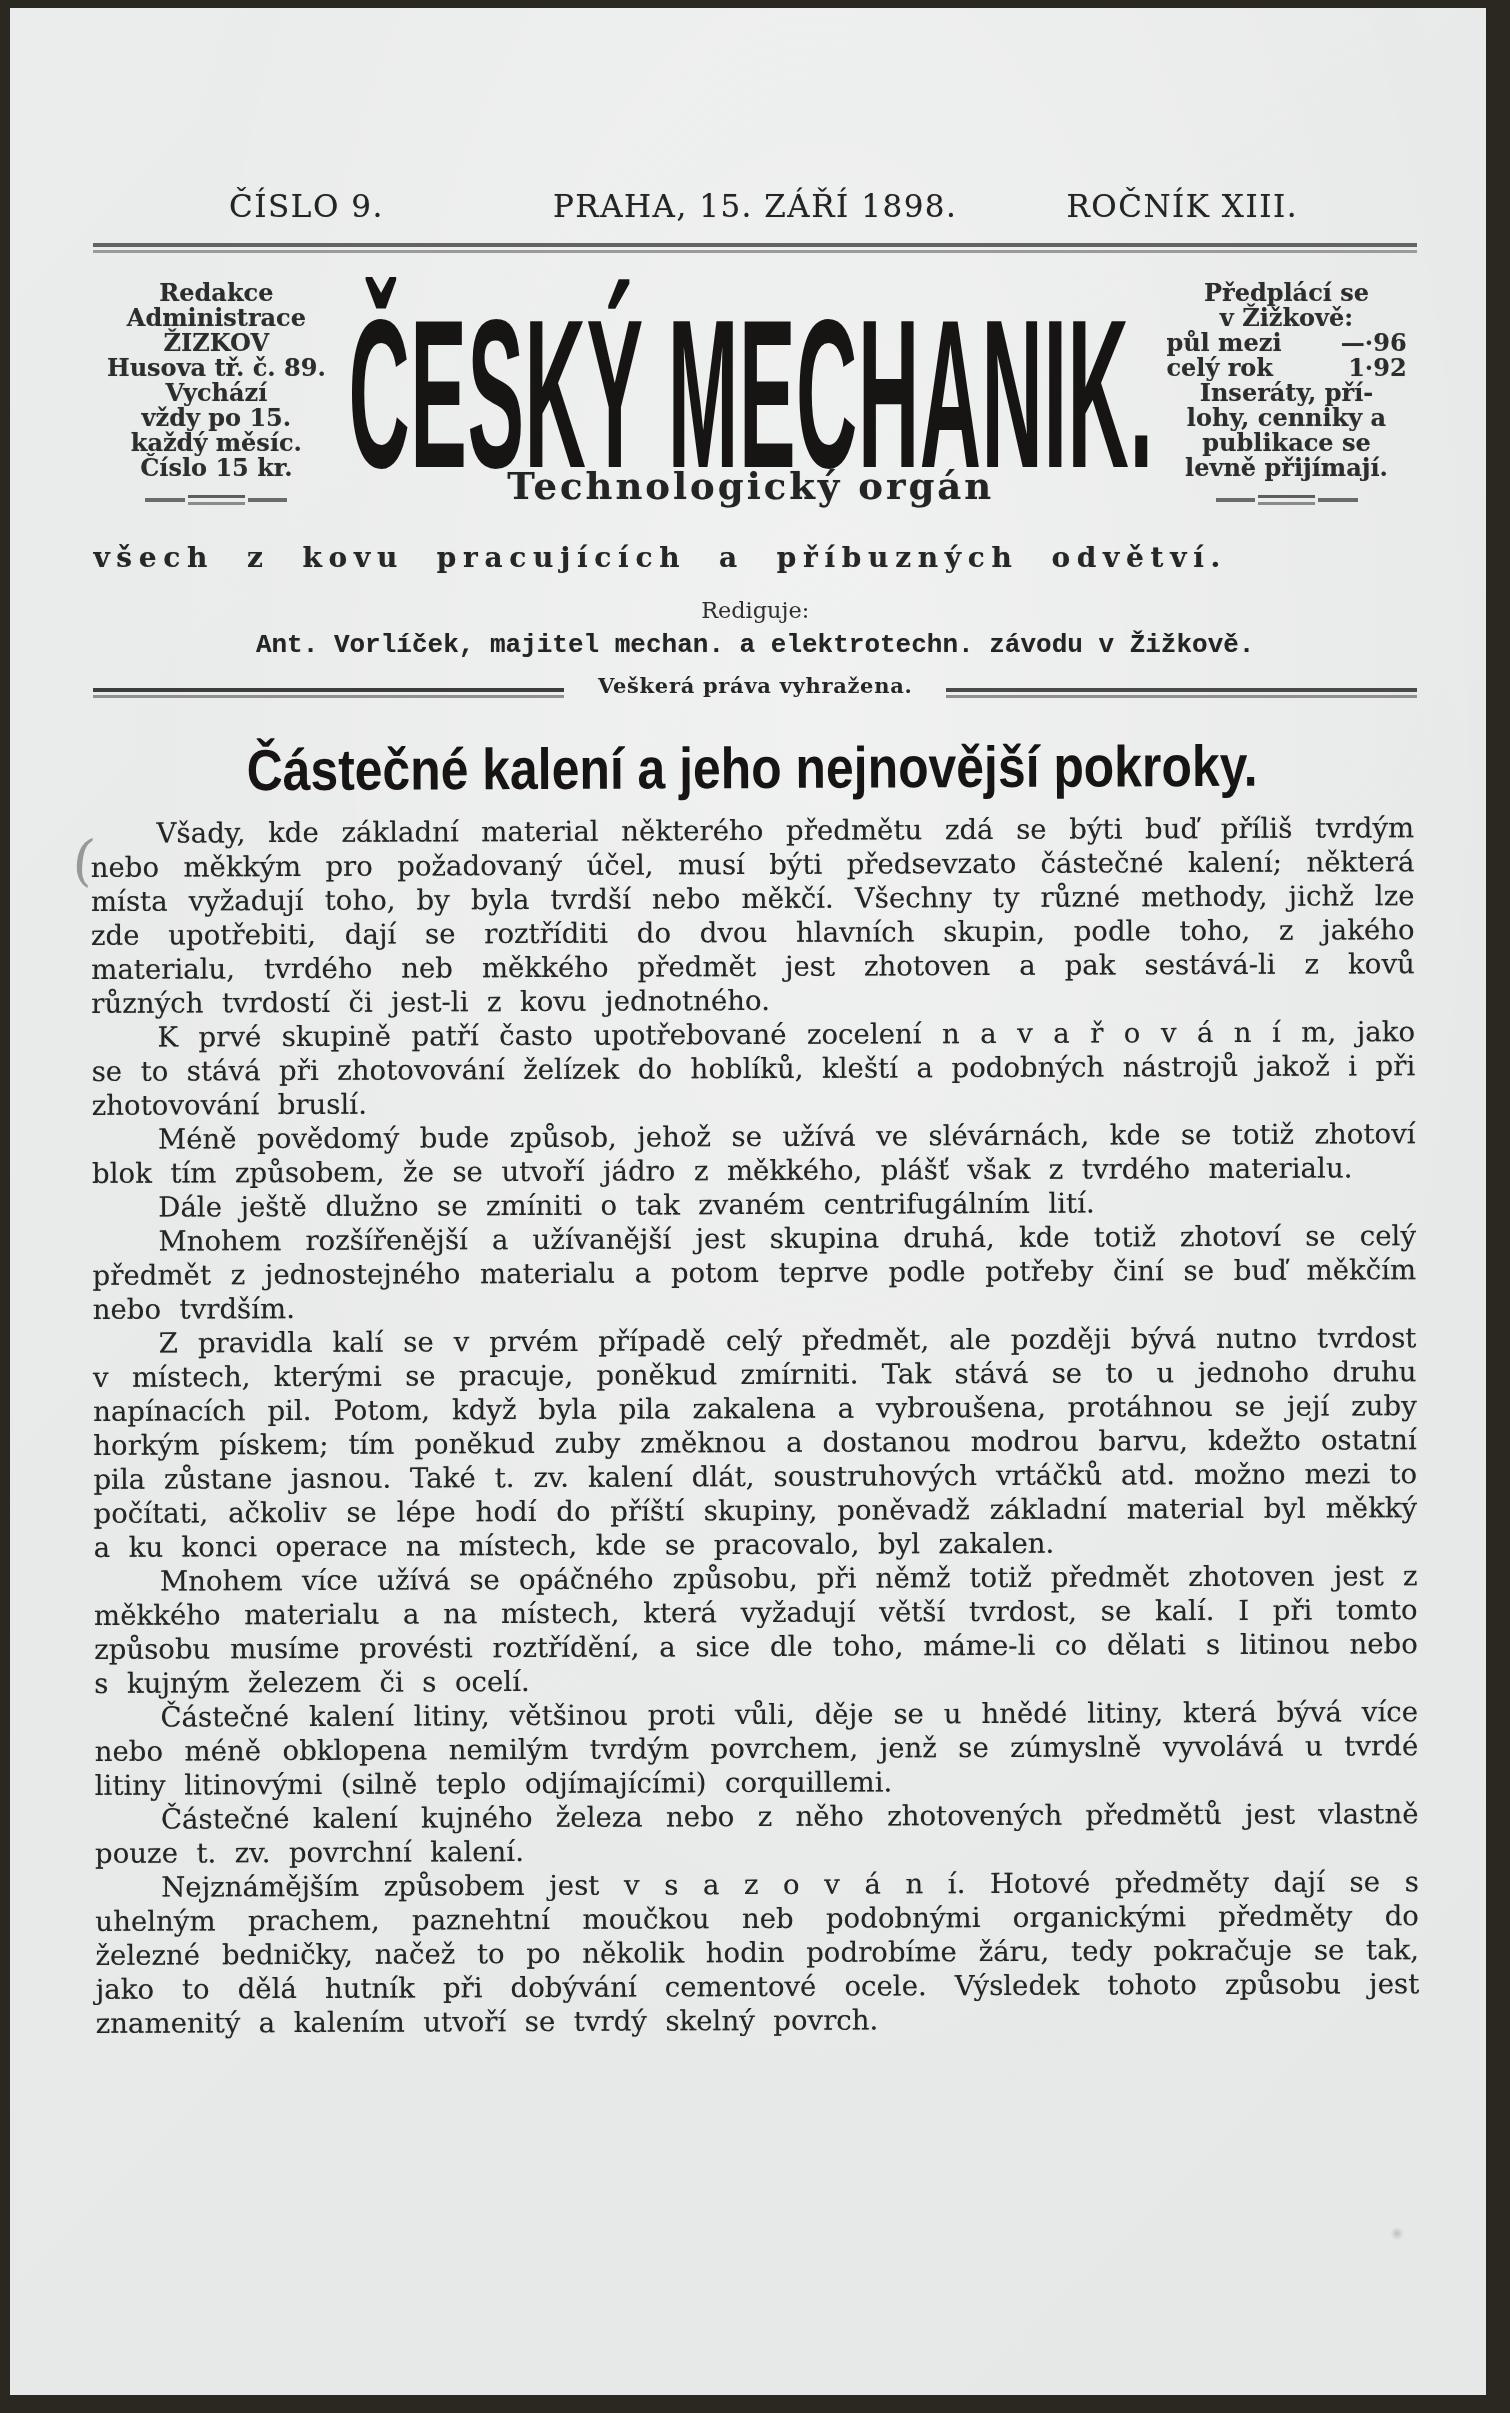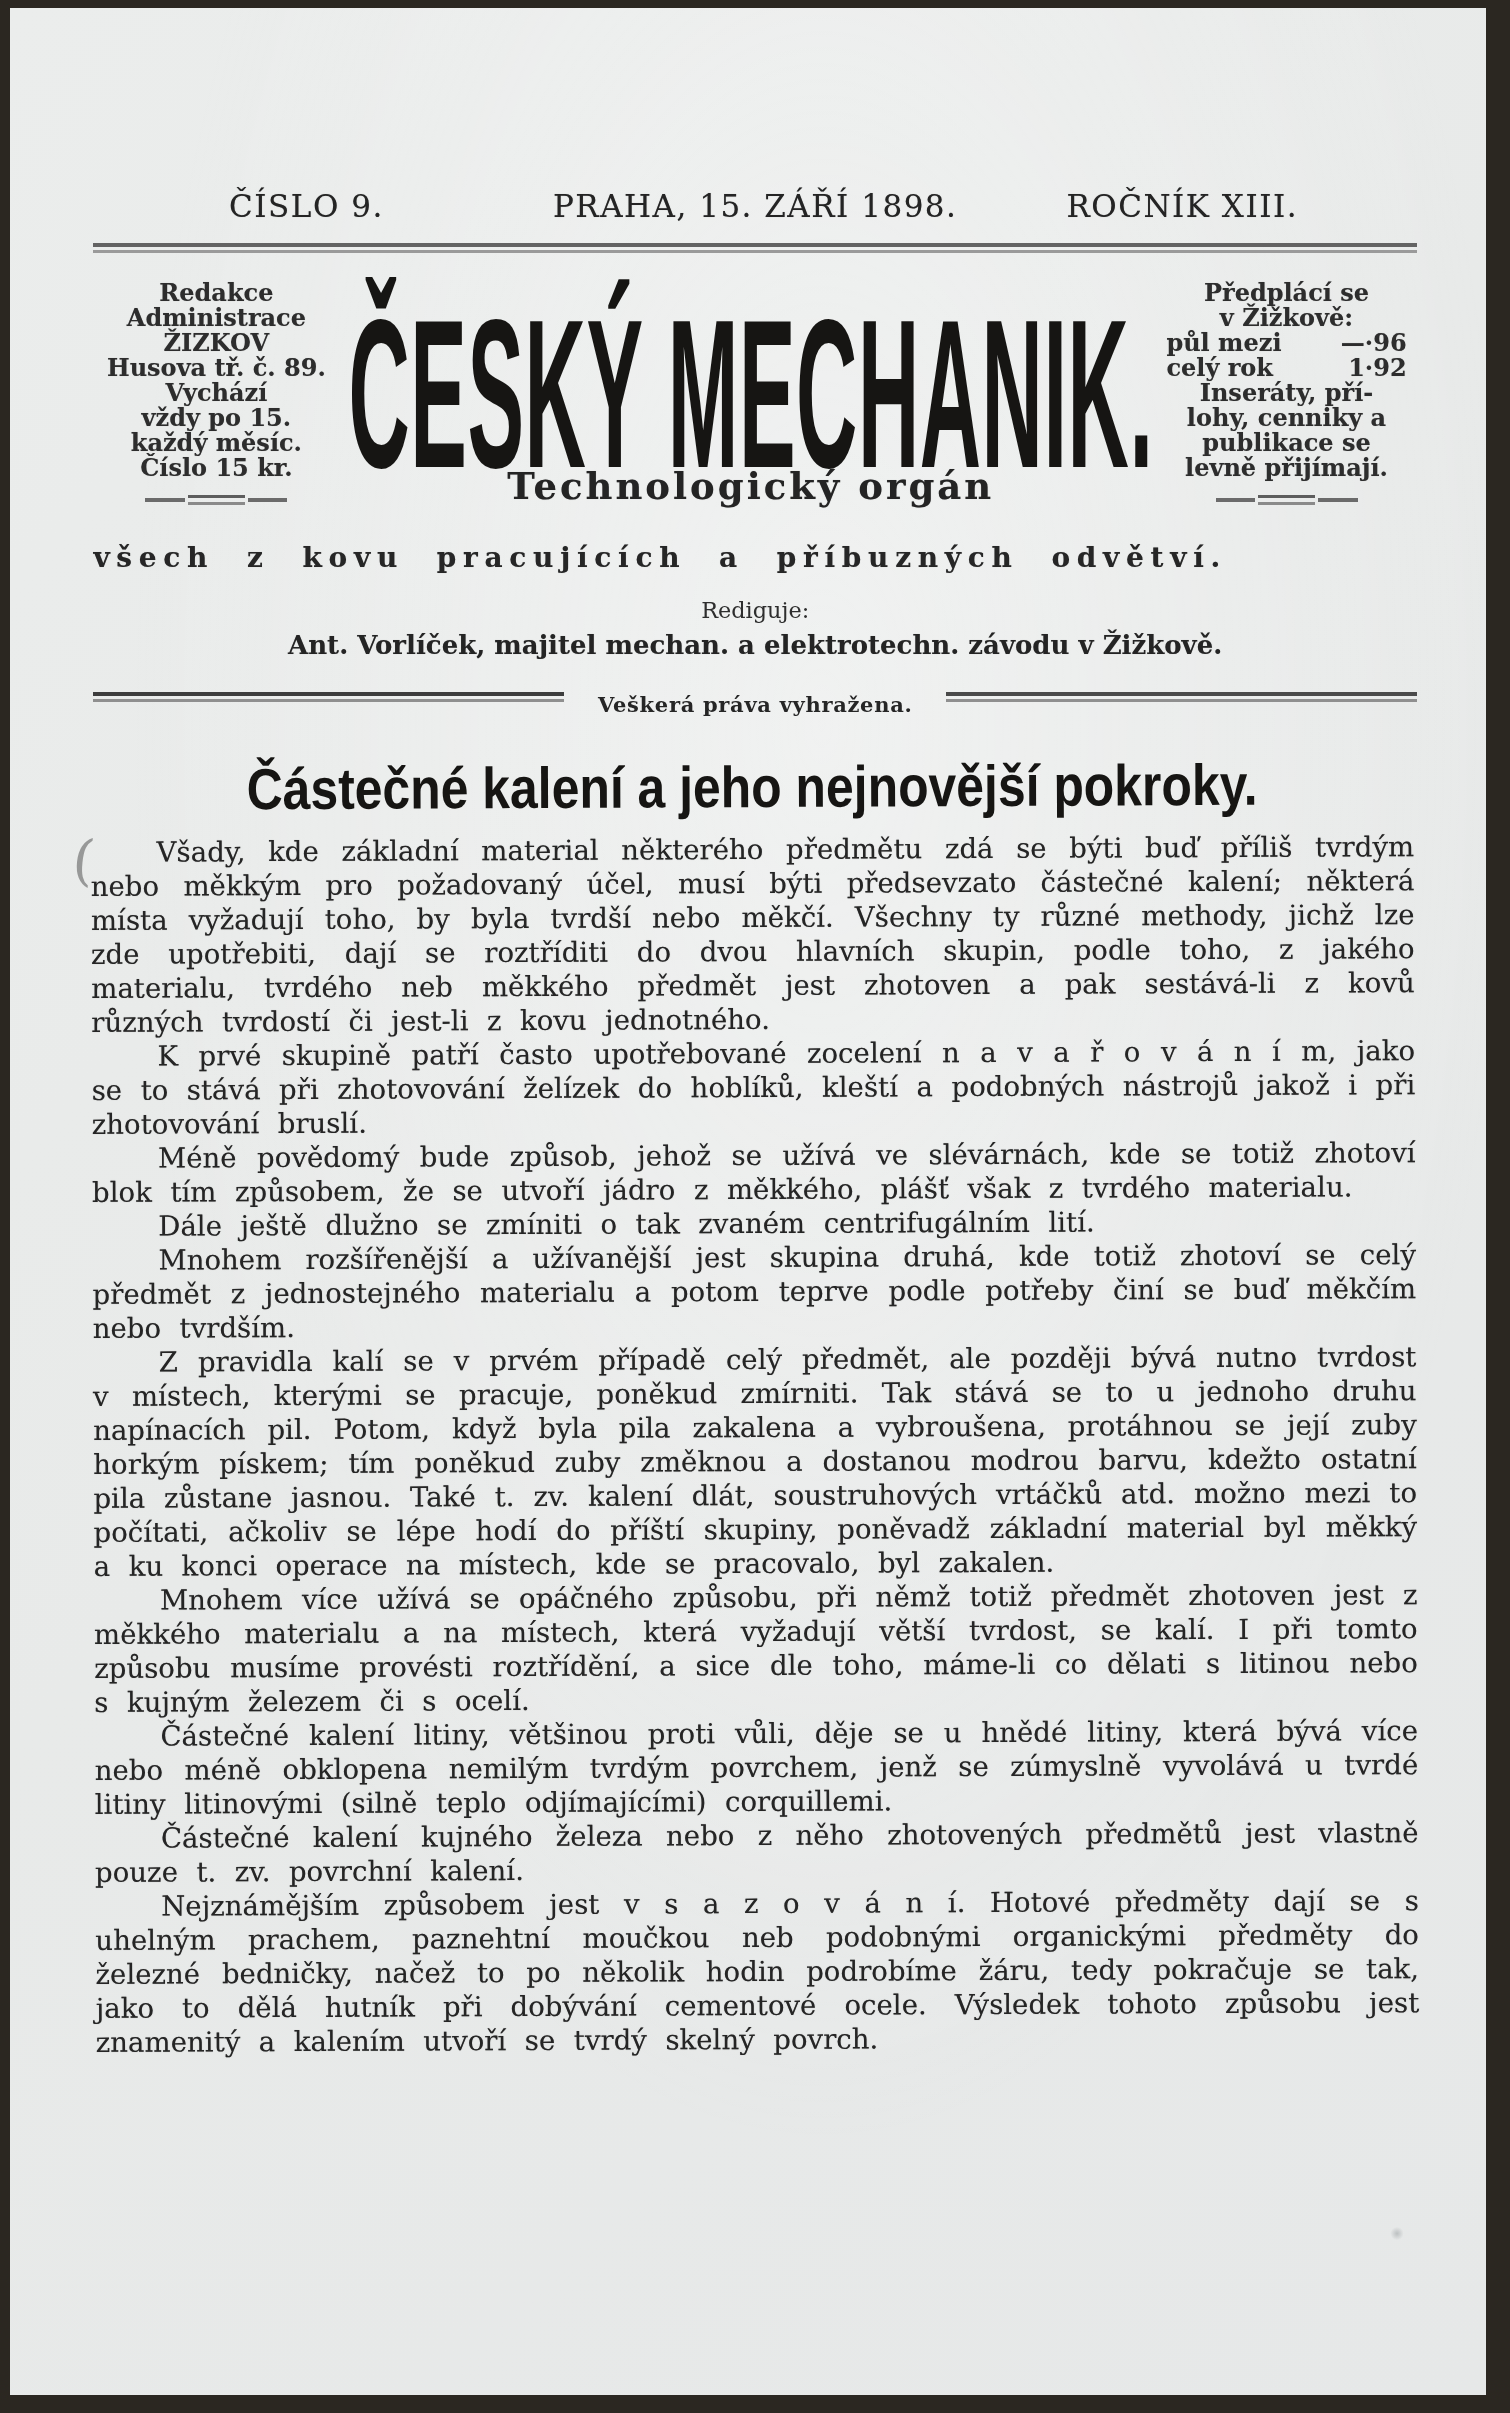--- a/index.html
+++ b/index.html
@@ -109,25 +109,26 @@
     font-size:22.4px;
     color:#2e2e2e;
   }
   .editor-line{
     margin-top:7.5px;
     text-align:center;
     font-weight:bold;
     font-size:26px;
     color:#242424;
     text-shadow:0 0 0.7px rgba(40,40,40,.35);
+    font-family:Liberation Mono, monospace;
   }
   .rights-row{
-    margin-top:32px;
+    margin-top:13px;
     display:flex;
-    align-items:flex-start;
+    align-items:flex-end;
   }
   .rights-row .rule{flex:1;}
   .rights-row .rule .r1{height:3.7px;background:#3d3d3d;}
   .rights-row .rule .r2{height:3px;background:#8f8f8f;margin-top:3px;}
   .rights-row .rule.rt .r1{background:#4a4a4a;}
   .rights-text{
     padding:0 34px;
     font-weight:bold;
     font-size:21px;
     letter-spacing:0.7px;

